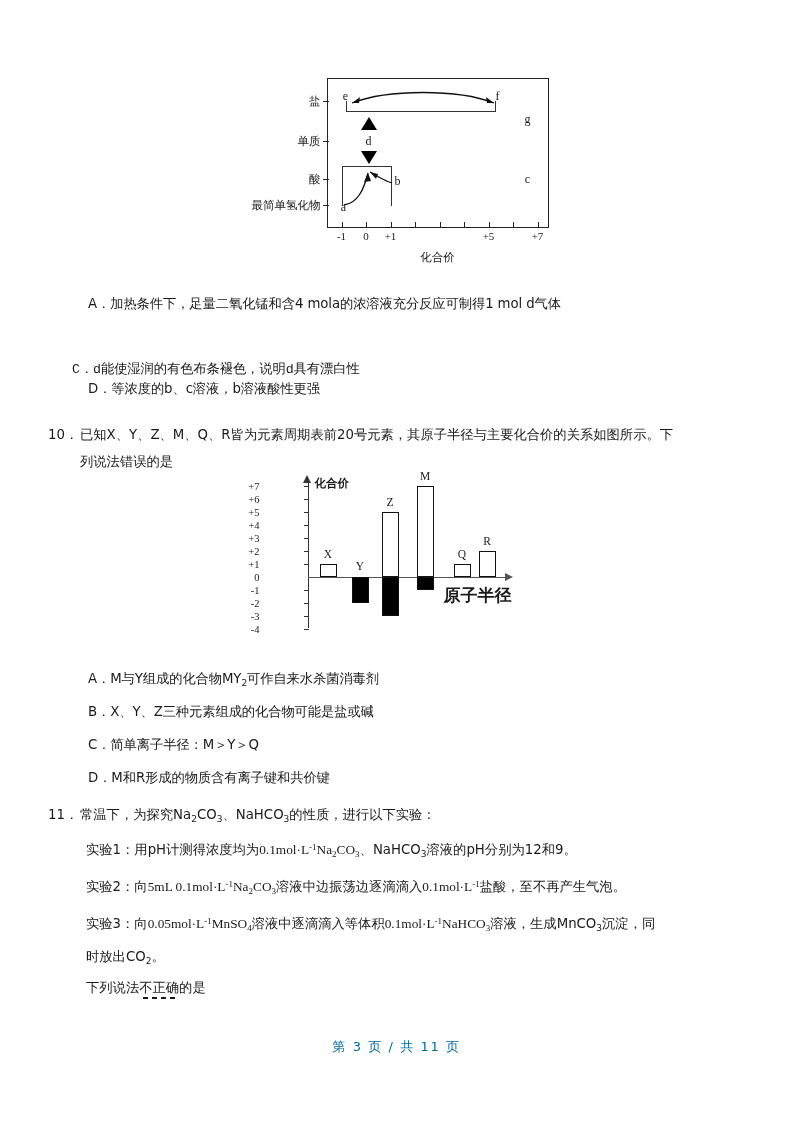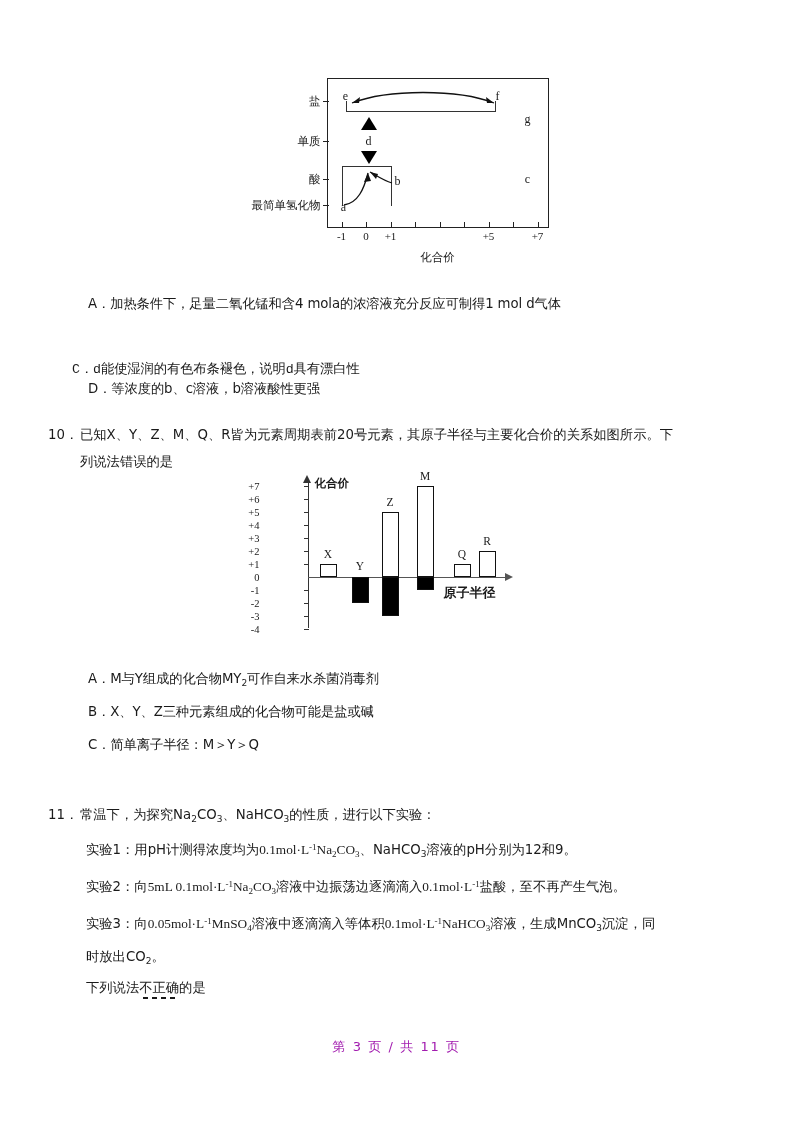--- a/index.html
+++ b/index.html
@@ -192,21 +192,21 @@
   }
   .fig2 .xarrow {
     position: absolute;
     width: 0; height: 0;
     border-top: 4.5px solid transparent;
     border-bottom: 4.5px solid transparent;
     border-left: 8px solid #555;
   }
   .fig2 .xtitle {
     position: absolute;
-    font-size: 13px;
+    font-size: 17px;
     font-family: "DejaVu Sans", sans-serif;
     font-weight: bold;
   }
   .fig2 .ytick-line {
     position: absolute;
     left: 42px;
     width: 5px; height: 0;
     border-top: 1.2px solid #333;
   }
   .fig2 .ytick-lab {
@@ -233,21 +233,21 @@
 
   
   .footer {
     position: absolute;
     left: 0; right: 0;
     top: 1038px;
     text-align: center;
     font-size: 13px;
     font-family: "DejaVu Sans", "Liberation Sans", sans-serif;
     letter-spacing: 1.6px;
-    color: #a21caf;
+    color: #0369a1;
   }
 </style>
 </head>
 <body>
 
 <div class="page">
 
   <div class="fig1-wrap">
     <div class="fig1">
       <div class="axis-frame">
@@ -409,20 +409,21 @@
 
       <div class="bar pos" style="left:217px; top:73px; width:17px; height:26px;"></div>
       <div class="bar-lab" style="left:225.5px; top:57px;">R</div>
     </div>
   </div>
 
   <div class="opt" style="left:88px; top:670px;"><span>A．M与Y组成的化合物MY</span><sub>2</sub><span>可作自来水杀菌消毒剂</span></div>
 
   <div class="opt" style="left:88px; top:703px;">B．X、Y、Z三种元素组成的化合物可能是盐或碱</div>
   <div class="opt" style="left:88px; top:736px;">C．简单离子半径：M＞Y＞Q</div>
+  <div class="opt" style="left:88px; top:769px;">D．M和R形成的物质含有离子键和共价键</div>
 
   <div class="qnum" style="left:48px; top:806px;">11．</div>
   <div class="qbody" style="left:80px; top:806px;"><span>常温下，为探究Na</span><sub>2</sub><span>CO</span><sub>3</sub><span>、NaHCO</span><sub>3</sub><span>的性质，进行以下实验：</span></div>
 
   <div class="qbody" style="left:86px; top:841px;"><span>实验1：用pH计测得浓度均为</span><span class="sr">0.1mol·L</span><sup class="sr">-1</sup><span class="sr">Na</span><sub class="sr">2</sub><span class="sr">CO</span><sub class="sr">3</sub><span>、NaHCO</span><sub>3</sub><span>溶液的pH分别为12和9。</span></div>
 
   <div class="qbody" style="left:86px; top:878px;"><span>实验2：向</span><span class="sr">5mL 0.1mol·L</span><sup class="sr">-1</sup><span class="sr">Na</span><sub class="sr">2</sub><span class="sr">CO</span><sub class="sr">3</sub><span>溶液中边振荡边逐滴滴入</span><span class="sr">0.1mol·L</span><sup class="sr">-1</sup><span>盐酸，至不再产生气泡。</span></div>
 
   <div class="qbody" style="left:86px; top:915px;"><span>实验3：向</span><span class="sr">0.05mol·L</span><sup class="sr">-1</sup><span class="sr">MnSO</span><sub class="sr">4</sub><span>溶液中逐滴滴入等体积</span><span class="sr">0.1mol·L</span><sup class="sr">-1</sup><span class="sr">NaHCO</span><sub class="sr">3</sub><span>溶液，生成MnCO</span><sub>3</sub><span>沉淀，同</span></div>
 

